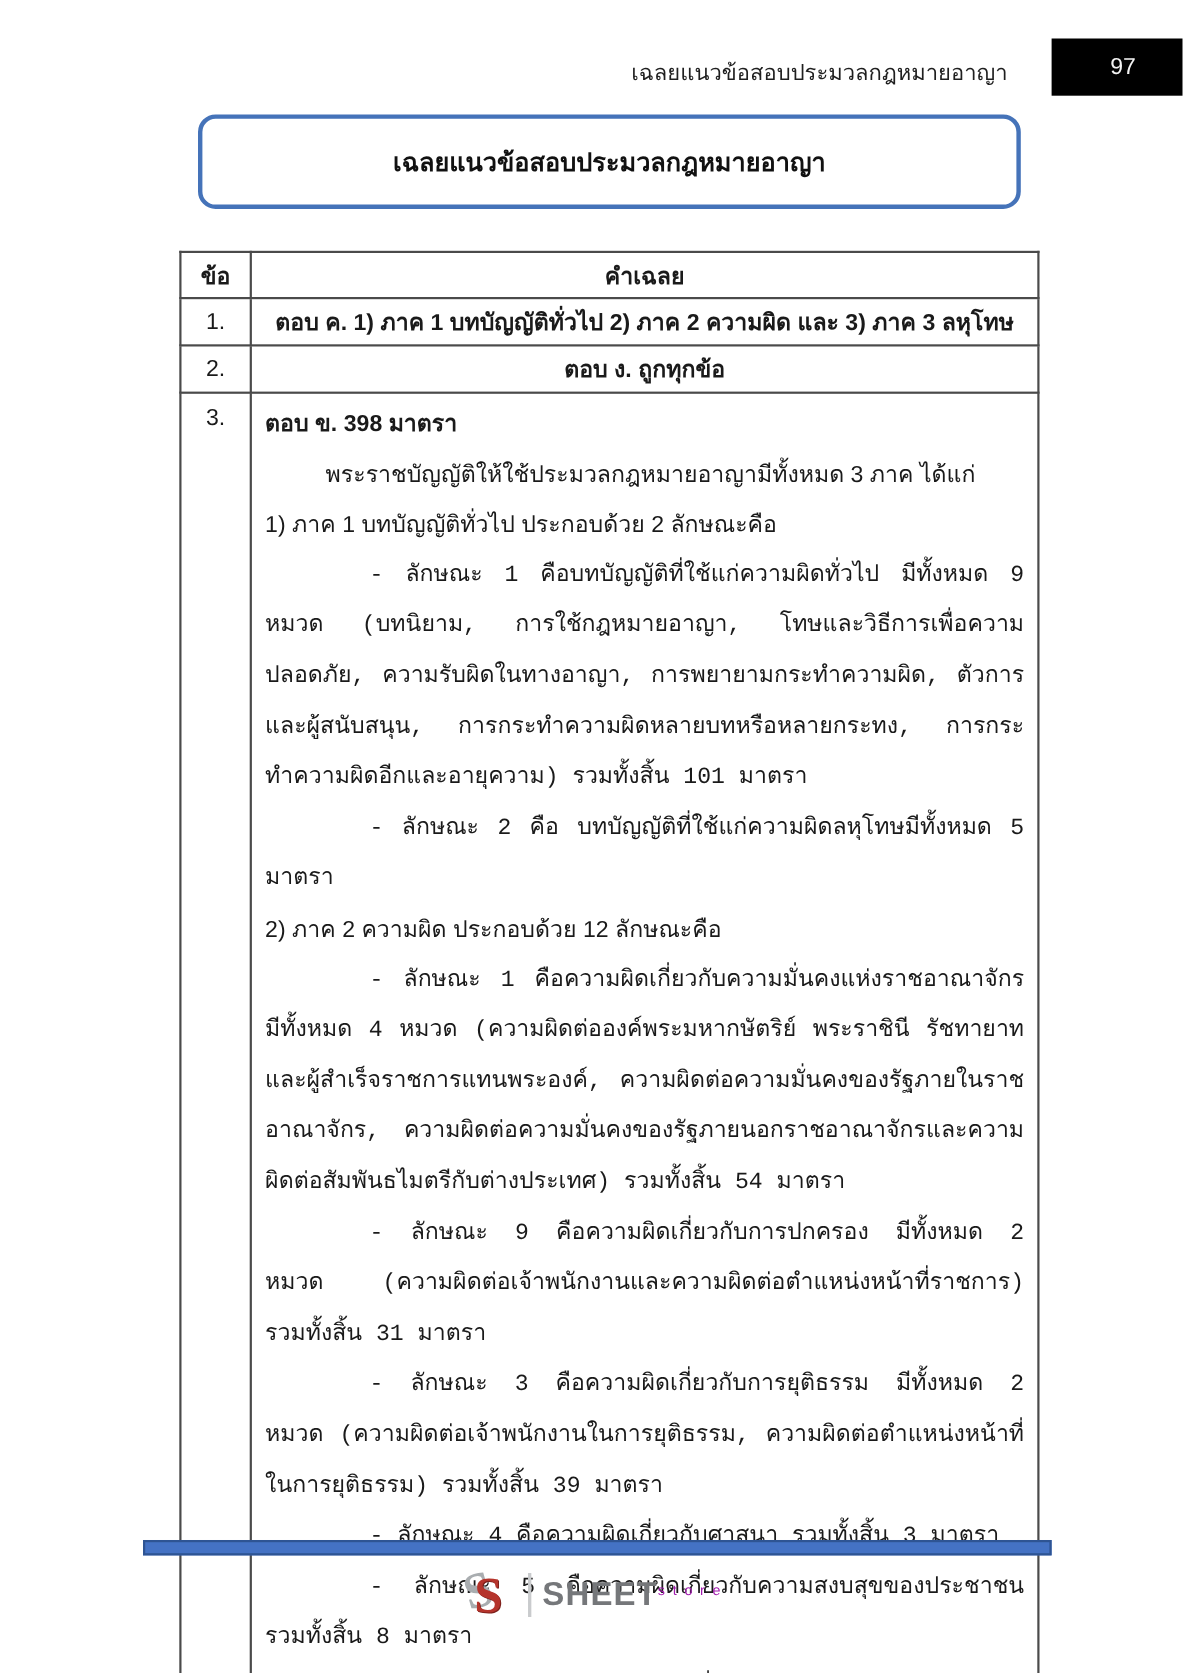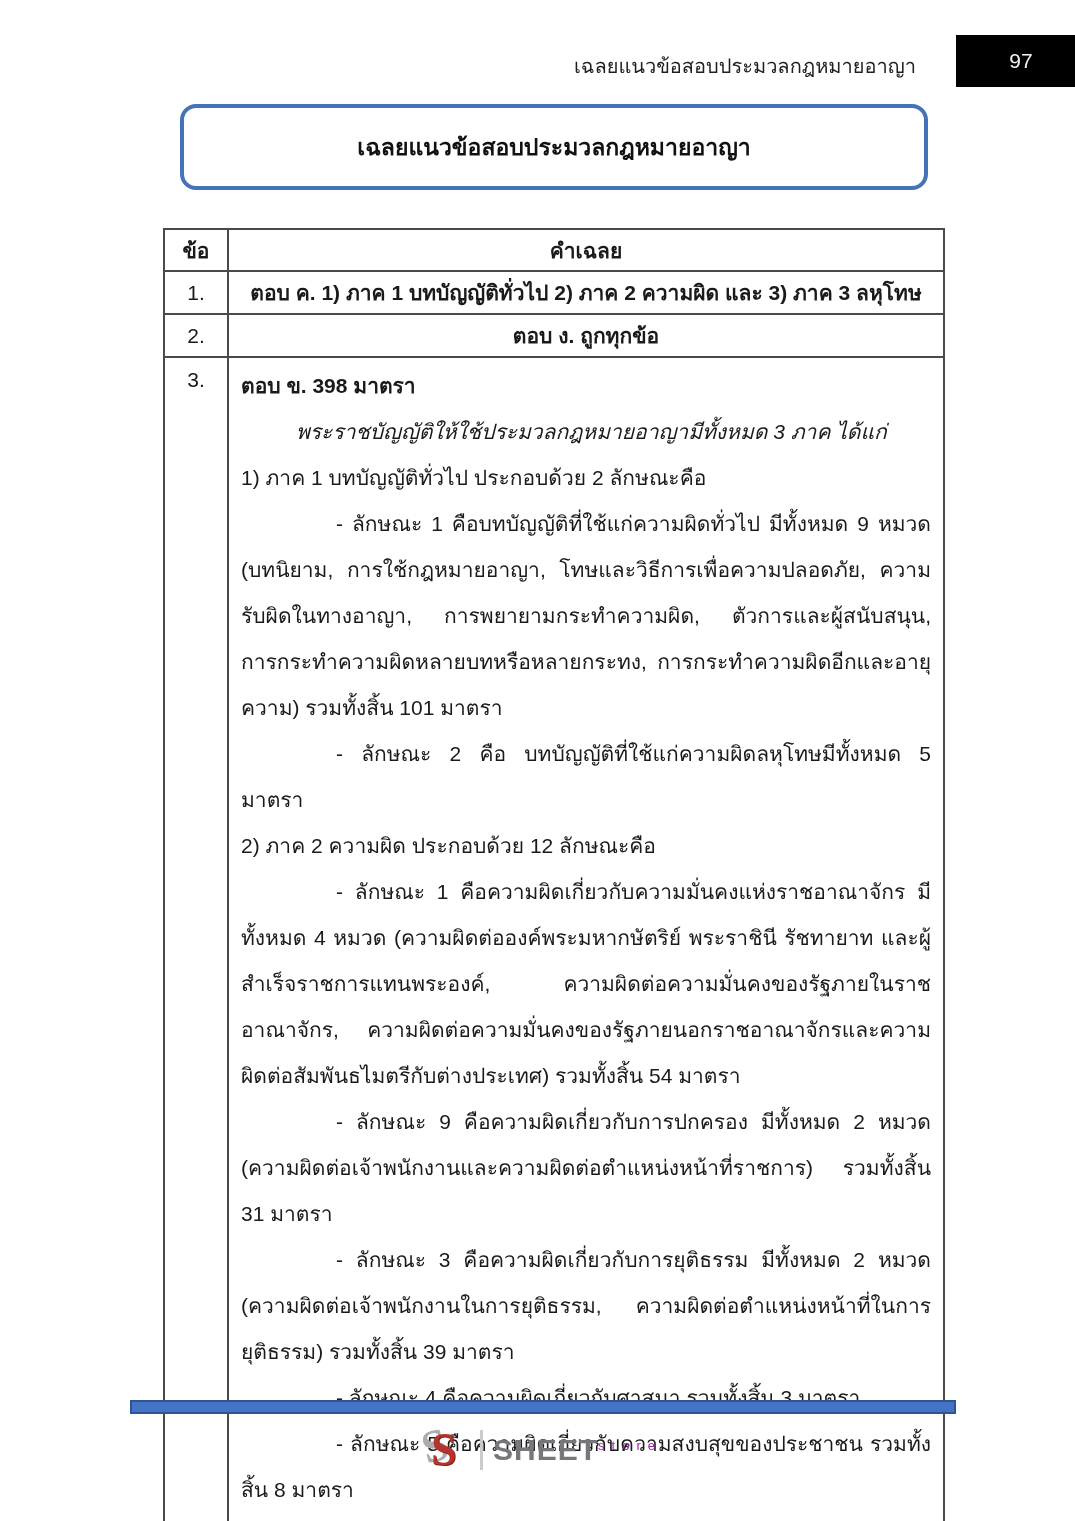--- a/index.html
+++ b/index.html
@@ -80,22 +80,22 @@
   tr.long-row td { vertical-align: top; }
   tr.long-row td.no-cell { padding-top: 10px; }
   td.long-cell { padding: 5px 12px 8px 12px; }
   td.long-cell p {
     margin: 0;
     line-height: 46px;
     text-align: justify;
     text-justify: inter-word;
   }
   p.answer-lead { font-weight: bold; text-align: center; }
-  p.ind-sm { text-indent: 55px; font-style: italic; }
-  p.ind-lg { text-indent: 95px; }
+  p.ind-sm { text-indent: 55px; }
+  p.ind-lg { text-indent: 95px; font-family: Liberation Mono, monospace; }
   p.ind-0  { text-indent: 0; }
 
   
   .footer-bar {
     position: absolute;
     left: 130px;
     top: 1400px;
     width: 822px;
     height: 10px;
     background: #4472c4;

